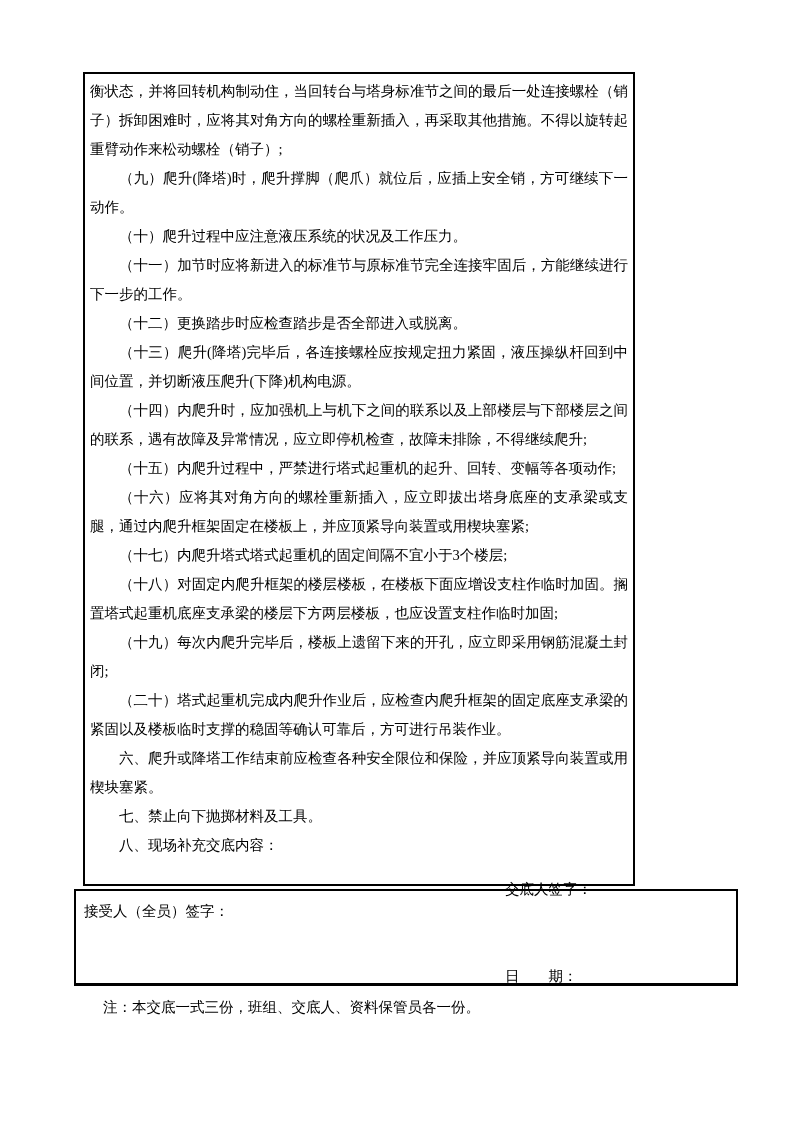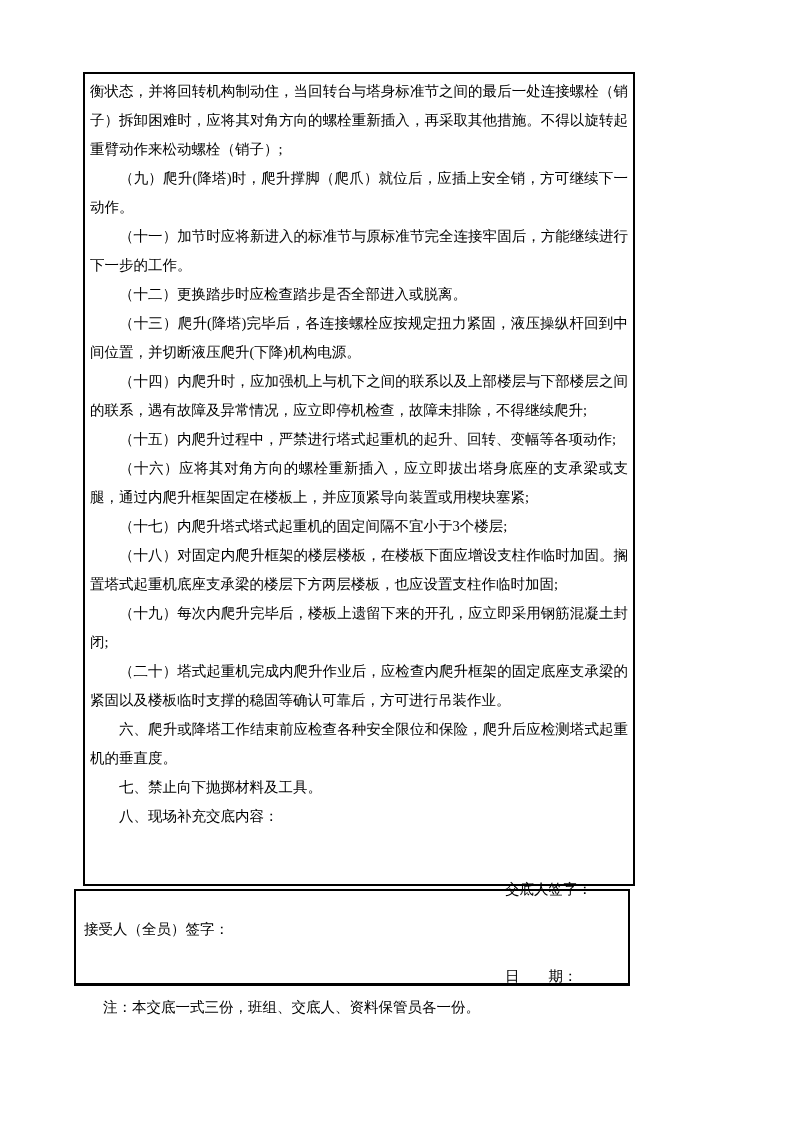--- a/index.html
+++ b/index.html
@@ -43,26 +43,26 @@
     left: 420px;
     top: 743px;
     font-size: 14.5px;
     line-height: 29px;
     white-space: pre;
   }
   .receiver-box {
     position: absolute;
     left: 74px;
     top: 889px;
-    width: 556px;
+    width: 664px;
     height: 97px;
     border: 2px solid #000000;
     border-bottom-width: 3px;
     box-sizing: border-box;
-    padding: 24px 8px;
+    padding: 6px 8px;
     font-size: 14.5px;
     line-height: 29px;
   }
   .note {
     position: absolute;
     left: 84px;
     top: 993px;
     font-size: 14.5px;
     line-height: 29px;
     margin-left: 19px;
@@ -70,31 +70,32 @@
 </style>
 </head>
 <body>
 
 <div class="page">
 
   <div class="main-box">
     <div class="paragraphs" id="paragraphs">
         <div class="para">衡状态，并将回转机构制动住，当回转台与塔身标准节之间的最后一处连接螺栓（销子）拆卸困难时，应将其对角方向的螺栓重新插入，再采取其他措施。不得以旋转起重臂动作来松动螺栓（销子）;</div>
         <div class="para indent">（九）爬升(降塔)时，爬升撑脚（爬爪）就位后，应插上安全销，方可继续下一动作。</div>
+        <div class="para indent">（十）爬升过程中应注意液压系统的状况及工作压力。</div>
         <div class="para indent">（十一）加节时应将新进入的标准节与原标准节完全连接牢固后，方能继续进行下一步的工作。</div>
         <div class="para indent">（十二）更换踏步时应检查踏步是否全部进入或脱离。</div>
         <div class="para indent">（十三）爬升(降塔)完毕后，各连接螺栓应按规定扭力紧固，液压操纵杆回到中间位置，并切断液压爬升(下降)机构电源。</div>
         <div class="para indent">（十四）内爬升时，应加强机上与机下之间的联系以及上部楼层与下部楼层之间的联系，遇有故障及异常情况，应立即停机检查，故障未排除，不得继续爬升;</div>
         <div class="para indent">（十五）内爬升过程中，严禁进行塔式起重机的起升、回转、变幅等各项动作;</div>
         <div class="para indent">（十六）应将其对角方向的螺栓重新插入，应立即拔出塔身底座的支承梁或支腿，通过内爬升框架固定在楼板上，并应顶紧导向装置或用楔块塞紧;</div>
         <div class="para indent">（十七）内爬升塔式塔式起重机的固定间隔不宜小于3个楼层;</div>
         <div class="para indent">（十八）对固定内爬升框架的楼层楼板，在楼板下面应增设支柱作临时加固。搁置塔式起重机底座支承梁的楼层下方两层楼板，也应设置支柱作临时加固;</div>
         <div class="para indent">（十九）每次内爬升完毕后，楼板上遗留下来的开孔，应立即采用钢筋混凝土封闭;</div>
         <div class="para indent">（二十）塔式起重机完成内爬升作业后，应检查内爬升框架的固定底座支承梁的紧固以及楼板临时支撑的稳固等确认可靠后，方可进行吊装作业。</div>
-        <div class="para indent">六、爬升或降塔工作结束前应检查各种安全限位和保险，爬升后应检测塔式起重机的垂直度。</div>
+        <div class="para indent">六、爬升或降塔工作结束前应检查各种安全限位和保险，并应顶紧导向装置或用楔块塞紧。</div>
         <div class="para indent">七、禁止向下抛掷材料及工具。</div>
         <div class="para indent">八、现场补充交底内容：</div>
       </div>
 
     <div class="sign-block">
       <div>交底人签字：</div>
       <div>日　　期：</div>
     </div>
   </div>
 

